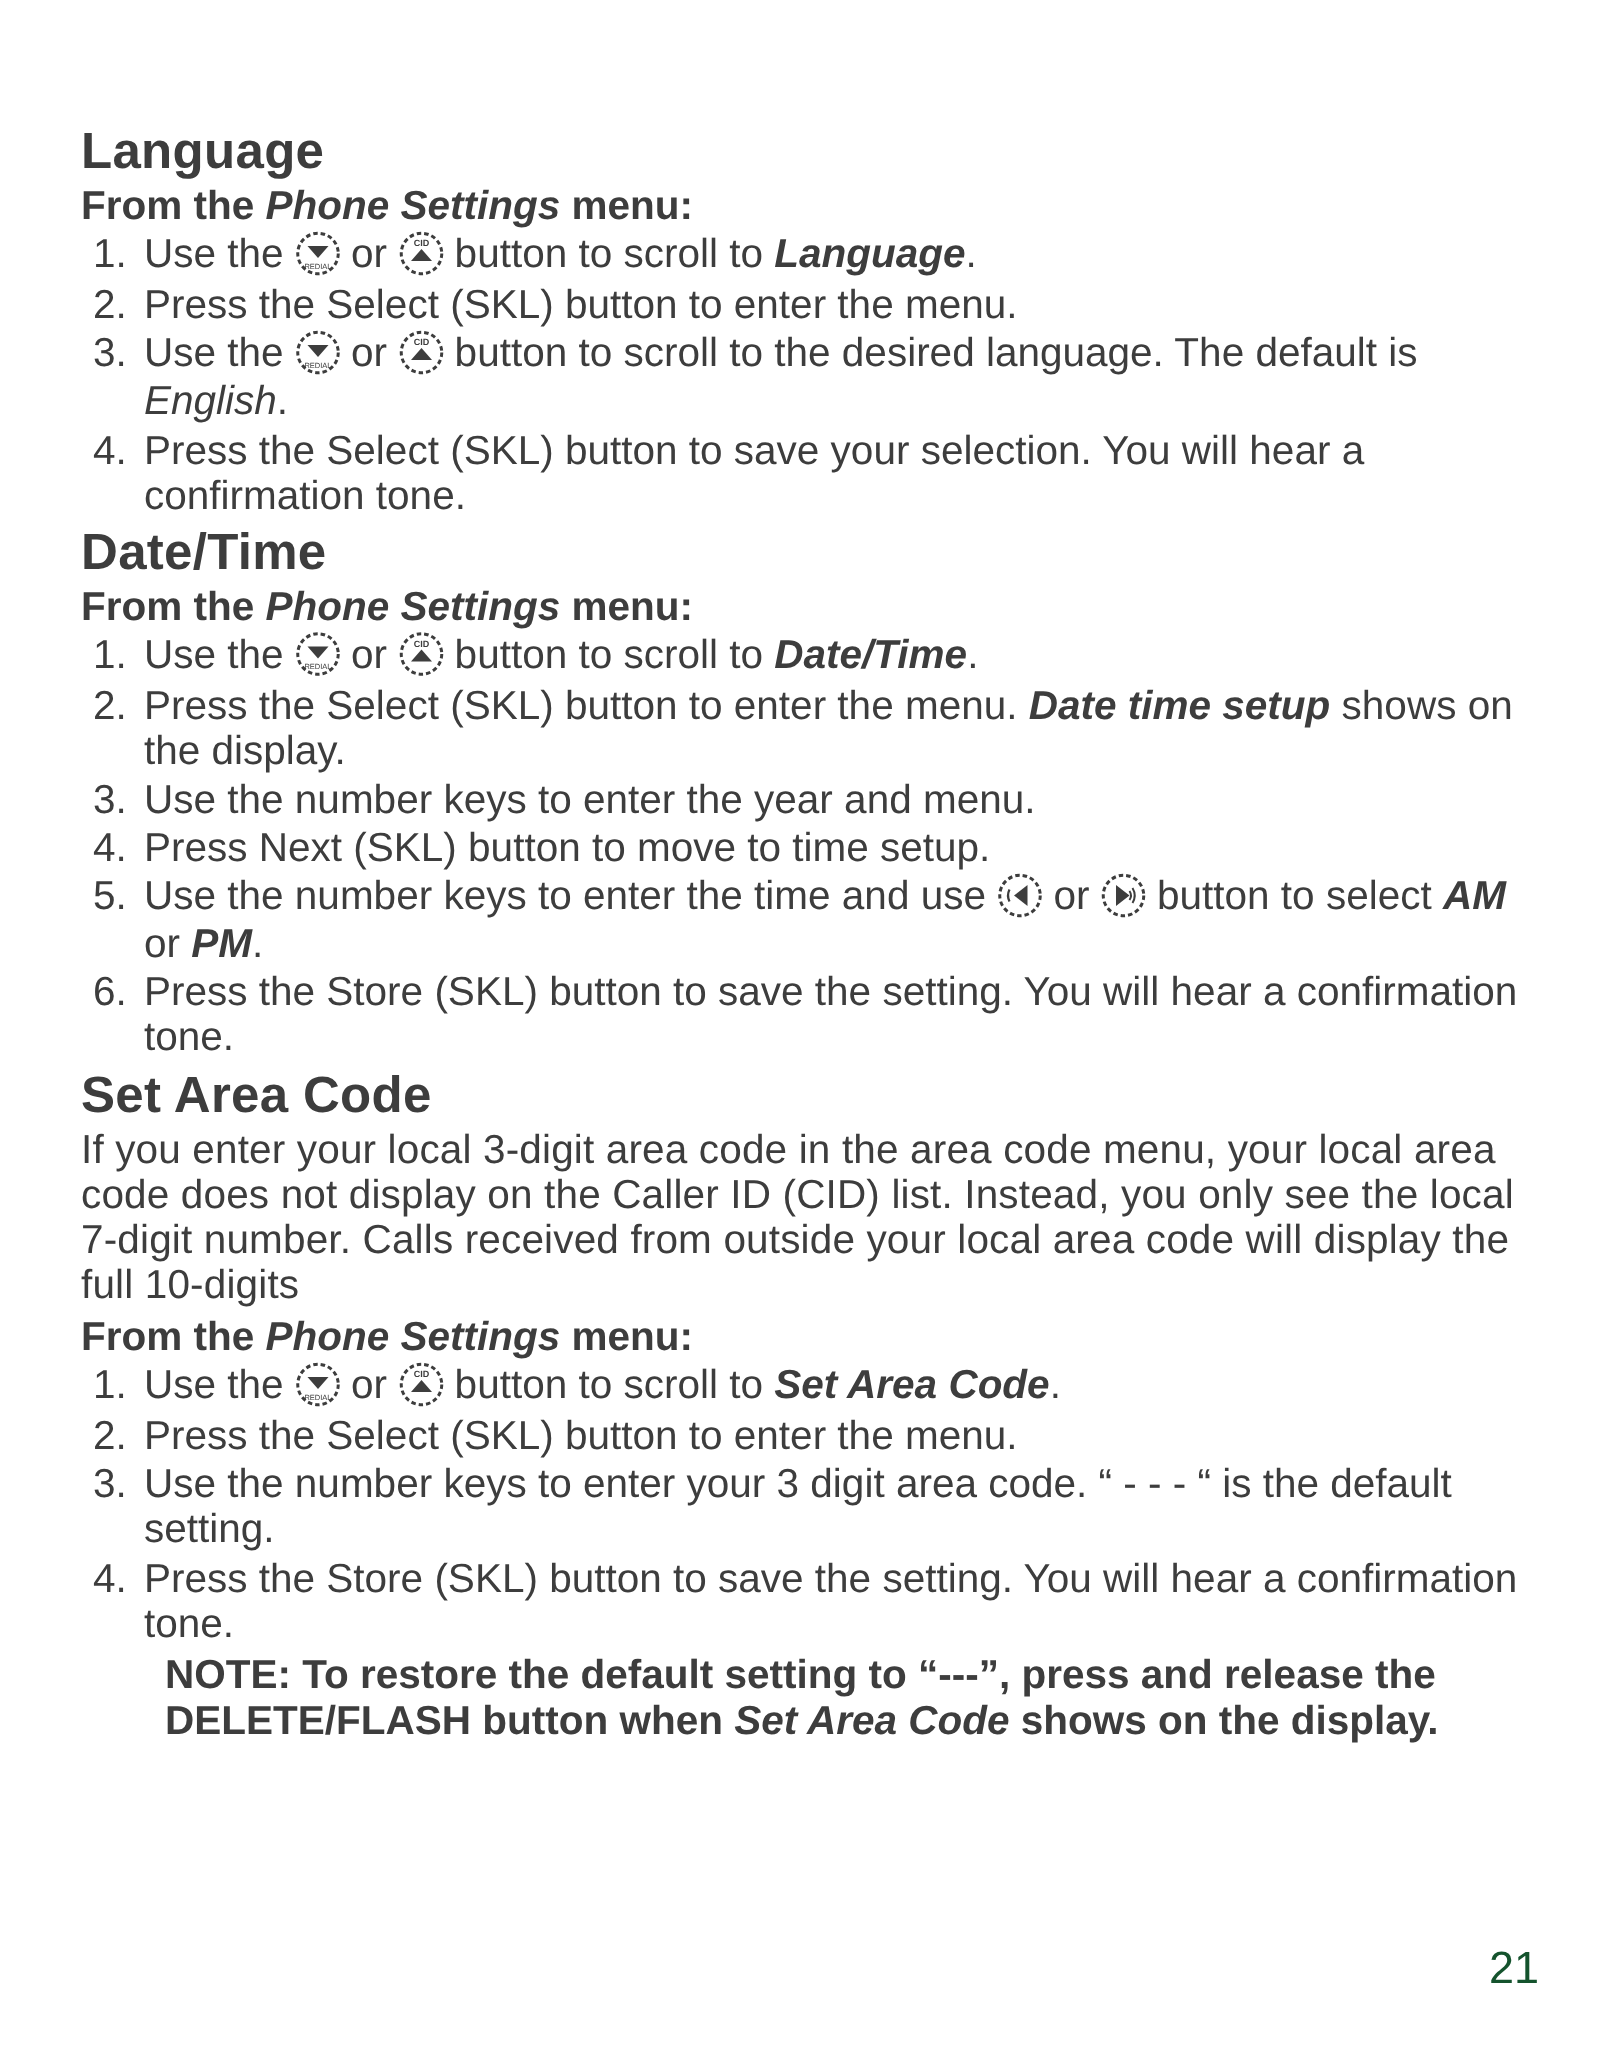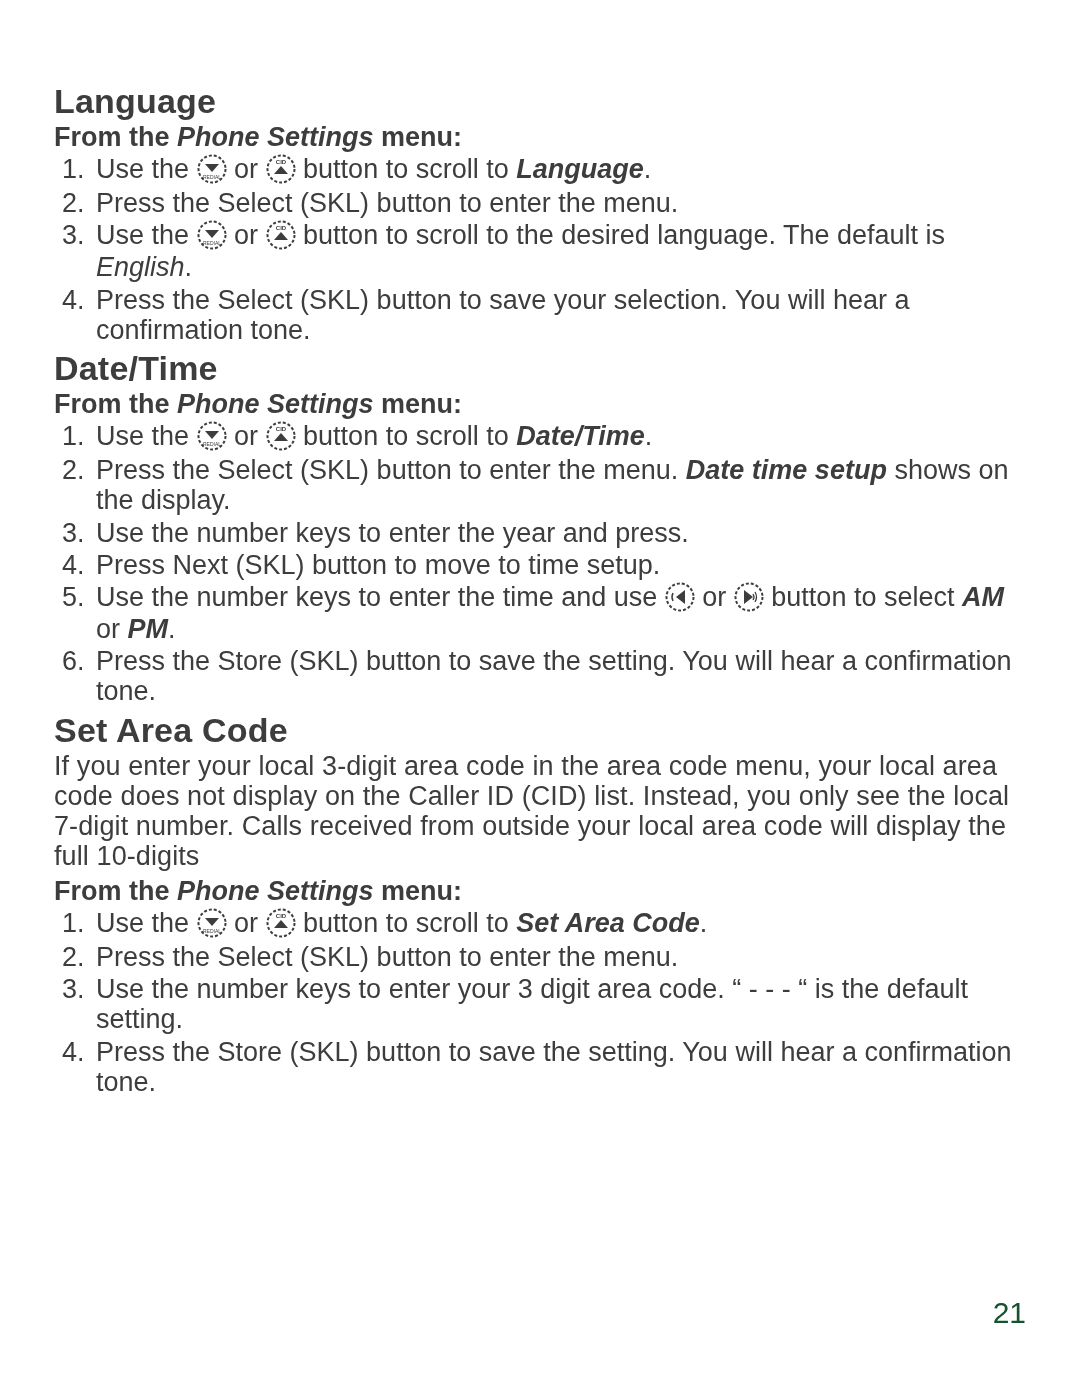--- a/index.html
+++ b/index.html
@@ -136,21 +136,21 @@
     <li>
       <span>Use the </span><span class="icon"><svg>
             <use href="#ico-down"></use>
           </svg></span><span> or </span><span class="icon"><svg>
             <use href="#ico-up"></use>
           </svg></span><span> button to scroll to </span><span class="bi">Date/Time</span><span>.</span>
     </li>
     <li>
       <span>Press the Select (SKL) button to enter the menu. </span><span class="bi">Date time setup</span><span> shows on the display.</span>
     </li>
-    <li>Use the number keys to enter the year and press.</li>
+    <li>Use the number keys to enter the year and menu.</li>
     <li>Press Next (SKL) button to move to time setup.</li>
     <li>
       <span>Use the number keys to enter the time and use </span><span class="icon"><svg>
             <use href="#ico-left"></use>
           </svg></span><span> or </span><span class="icon"><svg>
             <use href="#ico-right"></use>
           </svg></span><span> button to select </span><span class="bi">AM</span><span> or </span><span class="bi">PM</span><span>.</span>
     </li>
     <li>Press the Store (SKL) button to save the setting. You will hear a confirmation tone.</li>
   </ol>
@@ -165,15 +165,18 @@
       <span>Use the </span><span class="icon"><svg>
             <use href="#ico-down"></use>
           </svg></span><span> or </span><span class="icon"><svg>
             <use href="#ico-up"></use>
           </svg></span><span> button to scroll to </span><span class="bi">Set Area Code</span><span>.</span>
     </li>
     <li>Press the Select (SKL) button to enter the menu.</li>
     <li>Use the number keys to enter your 3 digit area code. “ - - - “ is the default setting.</li>
     <li>Press the Store (SKL) button to save the setting. You will hear a confirmation tone.</li>
   </ol>
+  <p class="note">
+    <span class="bold">NOTE: To restore the default setting to “---”, press and release the DELETE/FLASH button when </span><span class="bi">Set Area Code</span><span class="bold"> shows on the display.</span>
+  </p>
 
   <div class="pagenum">21</div>
 </div>
 
 </body></html>

